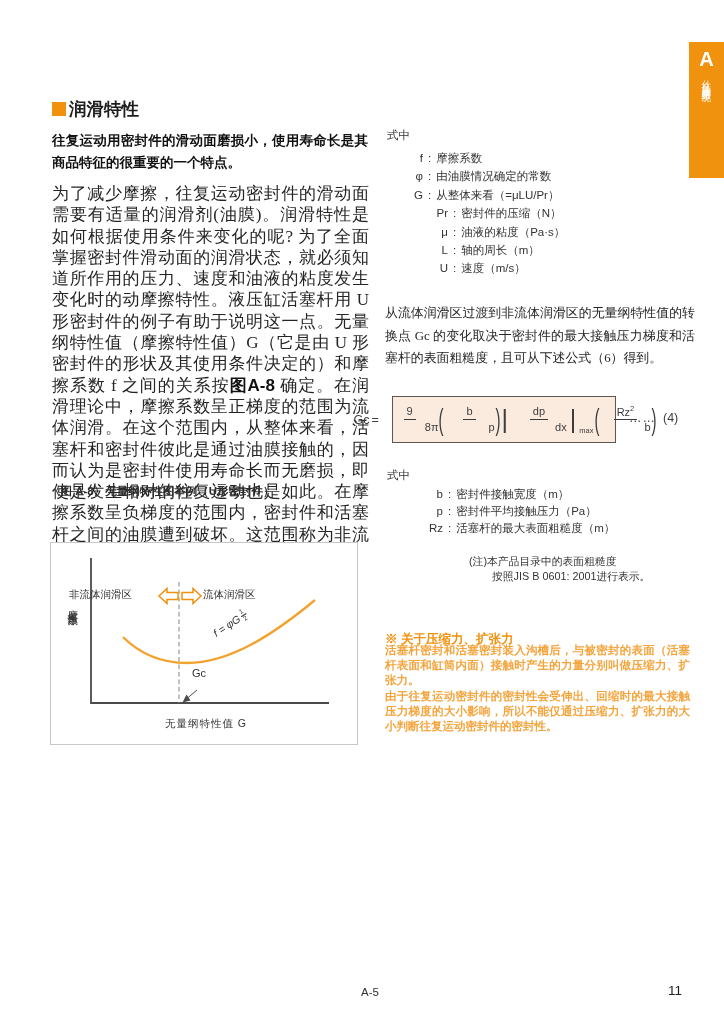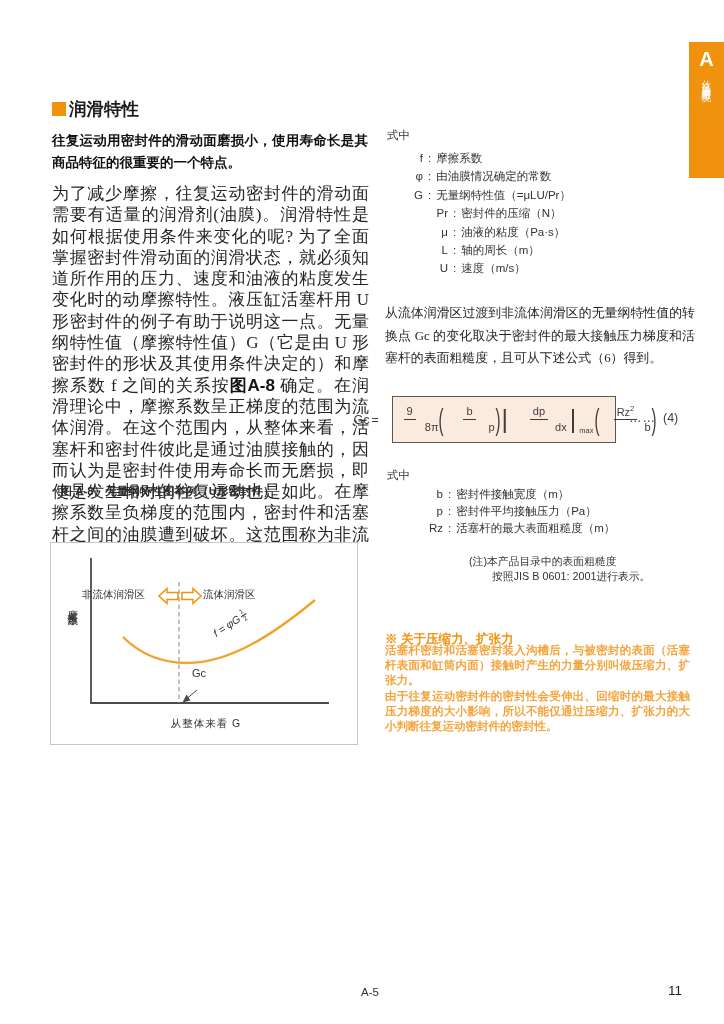--- a/index.html
+++ b/index.html
@@ -41,21 +41,21 @@
     background:#fff; border:1px solid #c7c7c7;
   }
   .chart svg { position:absolute; left:0; top:0; }
   .ylab {
     position:absolute; left:14px; top:58px; width:16px; display:flex; flex-direction:column; align-items:center;
     font-size:10.5px; color:#333;
   }
   .ylab .ychars { writing-mode:vertical-rl; text-orientation:upright; letter-spacing:2px; line-height:1; }
   .ylab .ysym { margin-top:6px; font-size:11px; }
   .xlab { position:absolute; left:35px; top:174px; width:240px; text-align:center; font-size:10.5px; color:#333; letter-spacing:1px; }
-  .regL { position:absolute; left:18px; top:45px; width:89px; text-align:center; font-size:10.5px; color:#333; }
+  .regL { position:absolute; left:18px; top:45px; width:89px; text-align:left; font-size:10.5px; color:#333; }
   .regR { position:absolute; left:152px; top:45px; font-size:10.5px; color:#333;font-family:Liberation Mono, monospace; }
   .eq {
     position:absolute; left:162px; top:74px; font-size:10.5px; font-style:italic; color:#333;
     transform:rotate(-33deg); white-space:nowrap;
   }
   .eqfrac { display:inline-flex; flex-direction:column; align-items:center; font-size:6.5px; font-style:normal; line-height:1; margin-left:2px; transform:translateY(-6px); }
   .eqfrac .fn { border-bottom:0.8px solid #333; padding:0 1px; }
   .gc-lab { position:absolute; left:141px; top:124px; font-size:11px; color:#333; }
 
   
@@ -137,21 +137,21 @@
       <path d="M127,49.5 L116,49.5 L116,45.5 L108,53 L116,60.5 L116,56.5 L127,56.5 Z" fill="#ffffff" stroke="#F0920E" stroke-width="1.5"></path>
       <path d="M131,49.5 L142,49.5 L142,45.5 L150,53 L142,60.5 L142,56.5 L131,56.5 Z" fill="#ffffff" stroke="#F0920E" stroke-width="1.5"></path>
 
       <line x1="146" y1="147" x2="136" y2="155.5" stroke="#4b4b4b" stroke-width="1"></line>
       <polygon points="131.5,159.5 139.5,157.5 135.5,151.5" fill="#4b4b4b"></polygon>
     </svg>
     <div class="ylab">
       <span class="ychars">摩擦系数</span>
       <span class="ysym">f</span>
     </div>
-    <div class="xlab">从整体来看 G</div>
+    <div class="xlab">无量纲特性值 G</div>
     <div class="regL">非流体润滑区</div>
     <div class="regR">流体润滑区</div>
     <div class="eq"><span>f = φG</span><span class="eqfrac">
           <span class="fn">1</span>
           <span class="fd">2</span>
         </span></div>
     <div class="gc-lab">Gc</div>
   </div>
 
   <div class="col-right">
@@ -165,21 +165,21 @@
           <span class="def">摩擦系数</span>
         </div>
       <div class="row lv1">
           <span class="term">φ</span>
           <span class="sep">:</span>
           <span class="def">由油膜情况确定的常数</span>
         </div>
       <div class="row lv1">
           <span class="term">G</span>
           <span class="sep">:</span>
-          <span class="def">无量纲特性值（=μLU/Pr）</span>
+          <span class="def">从整体来看（=μLU/Pr）</span>
         </div>
       <div class="row lv2">
           <span class="term">Pr</span>
           <span class="sep">:</span>
           <span class="def">密封件的压缩（N）</span>
         </div>
       <div class="row lv2">
           <span class="term">μ</span>
           <span class="sep">:</span>
           <span class="def">油液的粘度（Pa·s）</span>

